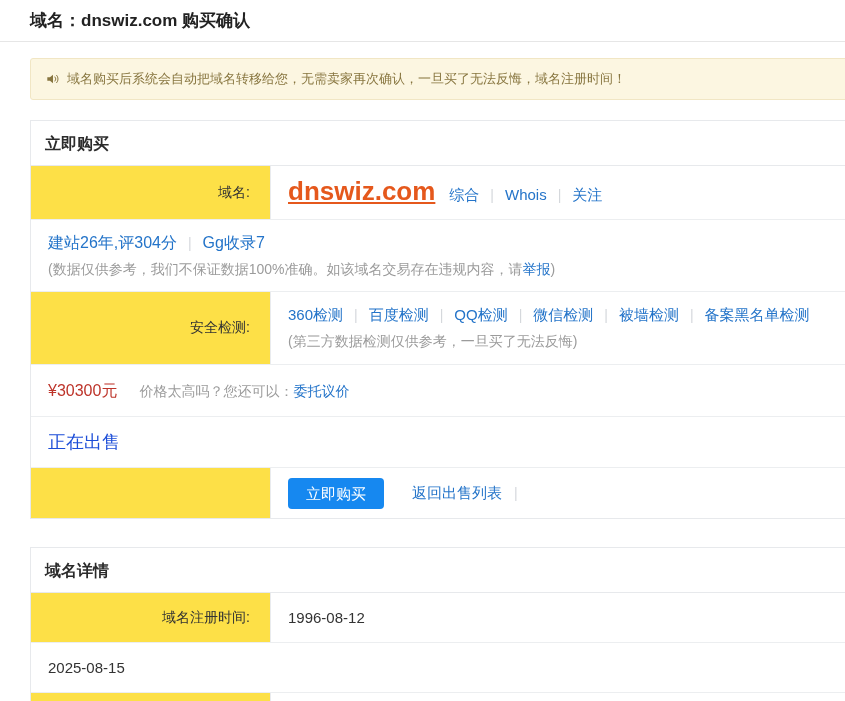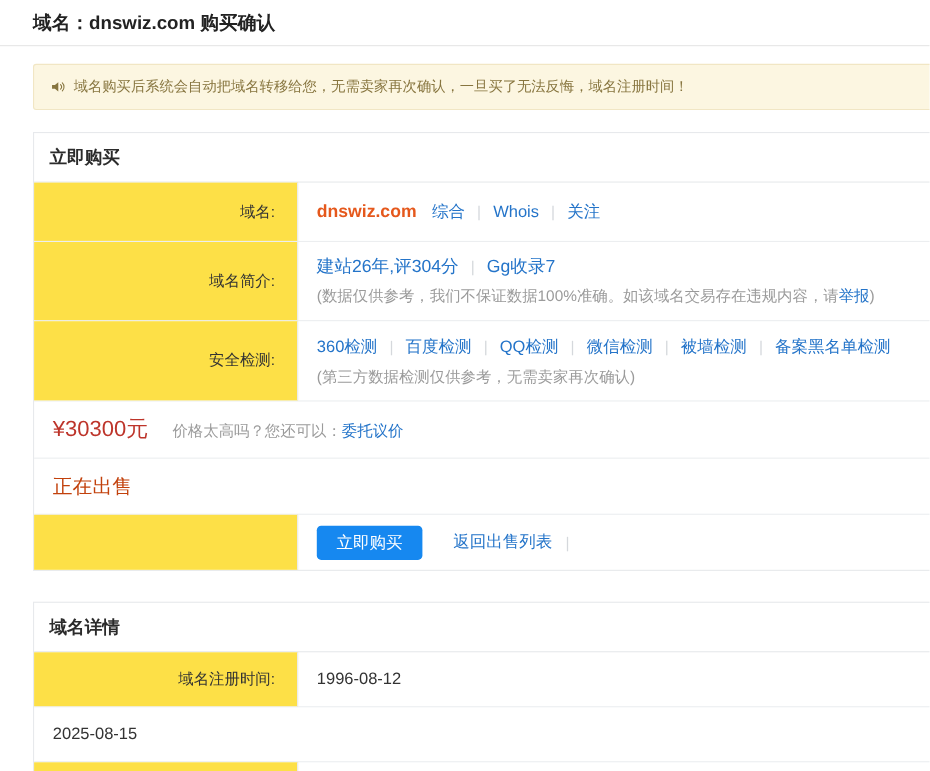--- a/index.html
+++ b/index.html
@@ -73,38 +73,39 @@
   .h-price    { height: 52px; }
   .h-status   { height: 51px; }
   .h-actions  { height: 50px; }
   .h-detail   { height: 50px; }
   .h-partial  { height: 60px; }
 
   a.link { color: #2474c9; text-decoration: none; cursor: pointer; }
   .sep { color: #d5d8dc; margin: 0 11px; font-size: 14px; }
 
   .domain-name {
-    color: #e5581c; font-weight: bold; font-size: 16px;
+    color: #e5581c; font-weight: bold; font-size: 26px;
     margin-right: 14px;
+    text-decoration: underline;
   }
   .domain-links a.link { font-size: 15px; }
 
   .intro-line1 a.link { font-size: 16px; }
   .note { color: #9b9b9b; font-size: 14px; line-height: 22px; margin-top: 4px; }
   .note a.link { font-size: 14px; }
   .intro-line2 { margin-top: 4px; }
 
   .security-links { margin-bottom: 4px; }
   .security-links a.link { font-size: 15px; }
 
-  .price-value { color: #bd342a; font-size: 20px; margin-right: 22px; }
+  .price-value { color: #bd342a; font-size: 16px; margin-right: 22px; }
   .price-note { color: #9b9b9b; font-size: 14px; text-align: right; }
   .price-link { font-size: 14px; }
 
-  .status-value { color: #c2410c; font-size: 18px; }
+  .status-value { color: #1d4ed8; font-size: 18px; }
 
   .buy-button {
     display: inline-block;
     min-width: 92px; height: 31px;
     background: #1688f0; color: #fff;
     border: none; border-radius: 4px;
     font-size: 15px; line-height: 31px; text-align: center;
     padding: 0 18px;
     cursor: pointer;
     font-family: inherit;
@@ -144,21 +145,20 @@
           <a class="link">综合</a>
           <span class="sep">|</span>
           <a class="link">Whois</a>
           <span class="sep">|</span>
           <a class="link">关注</a>
         </div>
       </div>
     </div>
 
     <div class="row h-intro">
-      <div class="row-label">域名简介:</div>
       <div class="row-value">
         <div class="line intro-line1">
           <a class="link">建站26年,评304分</a>
           <span class="sep">|</span>
           <a class="link">Gg收录7</a>
         </div>
         <div class="line note intro-line2">
           <span>(数据仅供参考，我们不保证数据100%准确。如该域名交易存在违规内容，请 </span>
           <a class="link">举报</a>
           <span>)</span>
@@ -176,21 +176,21 @@
           <span class="sep">|</span>
           <a class="link">QQ检测</a>
           <span class="sep">|</span>
           <a class="link">微信检测</a>
           <span class="sep">|</span>
           <a class="link">被墙检测</a>
           <span class="sep">|</span>
           <a class="link">备案黑名单检测</a>
         </div>
         <div class="line note" style="margin-top:0;">
-          <span>(第三方数据检测仅供参考，无需卖家再次确认)</span>
+          <span>(第三方数据检测仅供参考，一旦买了无法反悔)</span>
         </div>
       </div>
     </div>
 
     <div class="row h-price">
       <div class="row-value">
         <div class="line">
           <span class="price-value">¥30300元</span>
           <span class="price-note">价格太高吗？您还可以：</span>
           <a class="link price-link">委托议价</a>

